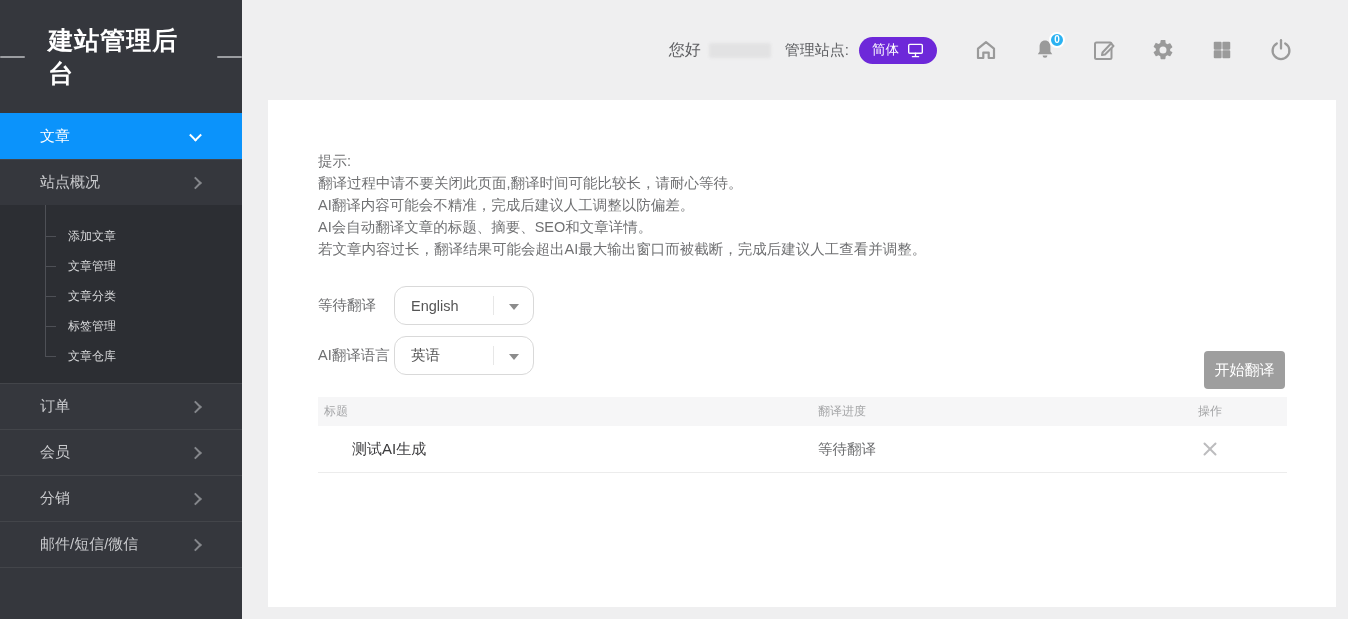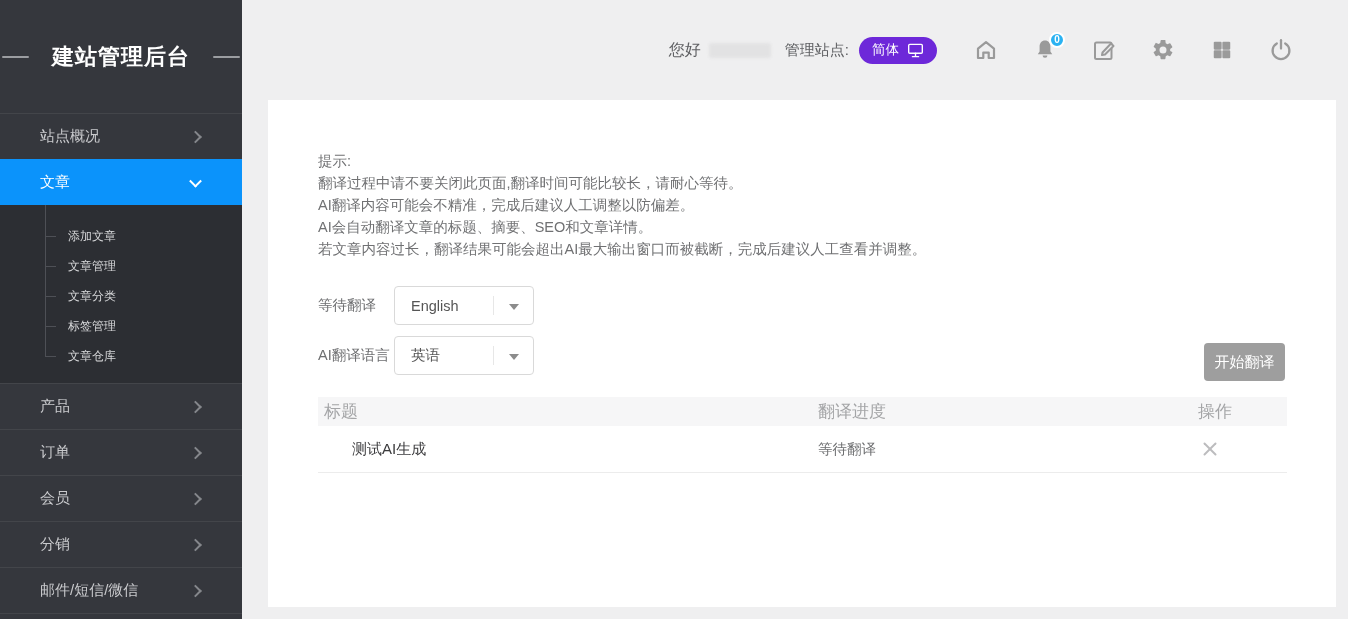--- a/index.html
+++ b/index.html
@@ -3,21 +3,21 @@
 <meta charset="utf-8">
 <style>
   * { margin:0; padding:0; box-sizing:border-box; }
   html,body { width:1348px; height:619px; overflow:hidden;
     font-family:"Liberation Sans", sans-serif; background:#efeff0; }
 
   
   .sidebar { position:absolute; left:0; top:0; width:242px; height:619px;
     background:#35373d; color:#c9cacd; }
   .side-title { height:113px; display:flex; align-items:center; justify-content:center;
-    color:#ffffff; font-size:22px; font-weight:bold; letter-spacing:1px; gap:23px; }
+    color:#ffffff; font-size:25px; font-weight:bold; letter-spacing:1px; gap:23px; }
   .side-title .dash { width:27px; height:2px; background:#9b9da1; border-radius:1px; }
   .side-item { position:relative; height:46px; display:flex; align-items:center;
     padding-left:40px; font-size:15px; cursor:pointer;
     border-top:1px solid rgba(255,255,255,0.07); }
   .side-item:first-of-type { border-top:none; }
   .chev { width:9px; height:9px; border-right:2px solid #85878c; border-bottom:2px solid #85878c;
     position:absolute; right:42px; top:50%; }
   .chev.right { transform:translateY(-50%) rotate(-45deg); }
   .chev.down  { transform:translateY(-70%) rotate(45deg); border-color:#ffffff; }
   .side-item.active { background:#0b93fb; color:#ffffff; border-top-color:transparent; }
@@ -48,83 +48,79 @@
 
   
   .card { position:absolute; left:268px; right:12px; top:100px; bottom:12px;
     background:#ffffff; }
   .card-inner { padding:50px 49px 0 50px; position:relative; height:100%; }
   .tips { font-size:14.5px; color:#707173; line-height:22px; }
   .form-area { margin-top:26px; position:relative; }
   .form-row { display:flex; align-items:center; margin-bottom:11px; height:39px; }
   .form-label { width:76px; font-size:14.5px; color:#6d6e70; }
   .select { position:relative; width:140px; height:39px; border:1px solid #d9d9d9;
-    border-radius:4px; background:#ffffff; display:flex; align-items:center;
+    border-radius:12px; background:#ffffff; display:flex; align-items:center;
     padding-left:16px; font-size:14.5px; color:#555; cursor:pointer; }
   .select .sep { position:absolute; right:39px; top:9px; bottom:9px; width:1px; background:#e7e7e7; }
   .select .caret { position:absolute; right:14px; top:17px; width:0; height:0;
     border-left:5px solid transparent; border-right:5px solid transparent;
     border-top:6px solid #8c8c8c; }
-  .start-btn { position:absolute; right:2px; top:57px; width:81px; height:38px;
+  .start-btn { position:absolute; right:2px; top:65px; width:81px; height:38px;
     background:#9e9e9e; color:#ffffff; font-size:15px; border:none; border-radius:4px;
     cursor:pointer; font-family:inherit; }
 
   
   .table { margin-top:22px; width:969px; }
   .t-header { display:grid; grid-template-columns:494px 380px 1fr; background:#f6f6f7;
-    height:29px; align-items:center; padding-left:6px; font-size:17px; color:#a4a5a7; }
+    height:29px; align-items:center; padding-left:6px; font-size:12px; color:#a4a5a7; }
   .t-row { display:grid; grid-template-columns:494px 380px 1fr; height:47px;
     align-items:center; padding-left:6px; border-bottom:1px solid #ececec; }
   .t-title { font-size:15px; color:#3a3a3c;margin-left:28px; }
   .t-progress { font-size:14.5px; color:#6d6e70; }
   .x-btn { width:20px; height:20px; cursor:pointer; margin-left:2px; }
 </style>
 </head>
 <body>
 
 <div class="sidebar">
   <div class="side-title">
     <span class="dash"></span>
     <span>建站管理后台</span>
     <span class="dash"></span>
   </div>
 
-  <div class="side-item">
-    <span>站点概况</span>
-    <span class="chev right"></span>
-  </div>
-
   <div class="side-item active">
     <span>文章</span>
     <span class="chev down"></span>
   </div>
 
+  <div class="side-item">
+    <span>站点概况</span>
+    <span class="chev right"></span>
+  </div>
+
   <div class="submenu" style="position:relative;">
     <span class="sub-tree"></span>
     <div class="sub-item">
       <span>添加文章</span>
     </div>
     <div class="sub-item">
       <span>文章管理</span>
     </div>
     <div class="sub-item">
       <span>文章分类</span>
     </div>
     <div class="sub-item">
       <span>标签管理</span>
     </div>
     <div class="sub-item">
       <span>文章仓库</span>
     </div>
   </div>
 
-  <div class="side-item">
-    <span>产品</span>
-    <span class="chev right"></span>
-  </div>
   <div class="side-item">
     <span>订单</span>
     <span class="chev right"></span>
   </div>
   <div class="side-item">
     <span>会员</span>
     <span class="chev right"></span>
   </div>
   <div class="side-item">
     <span>分销</span>

